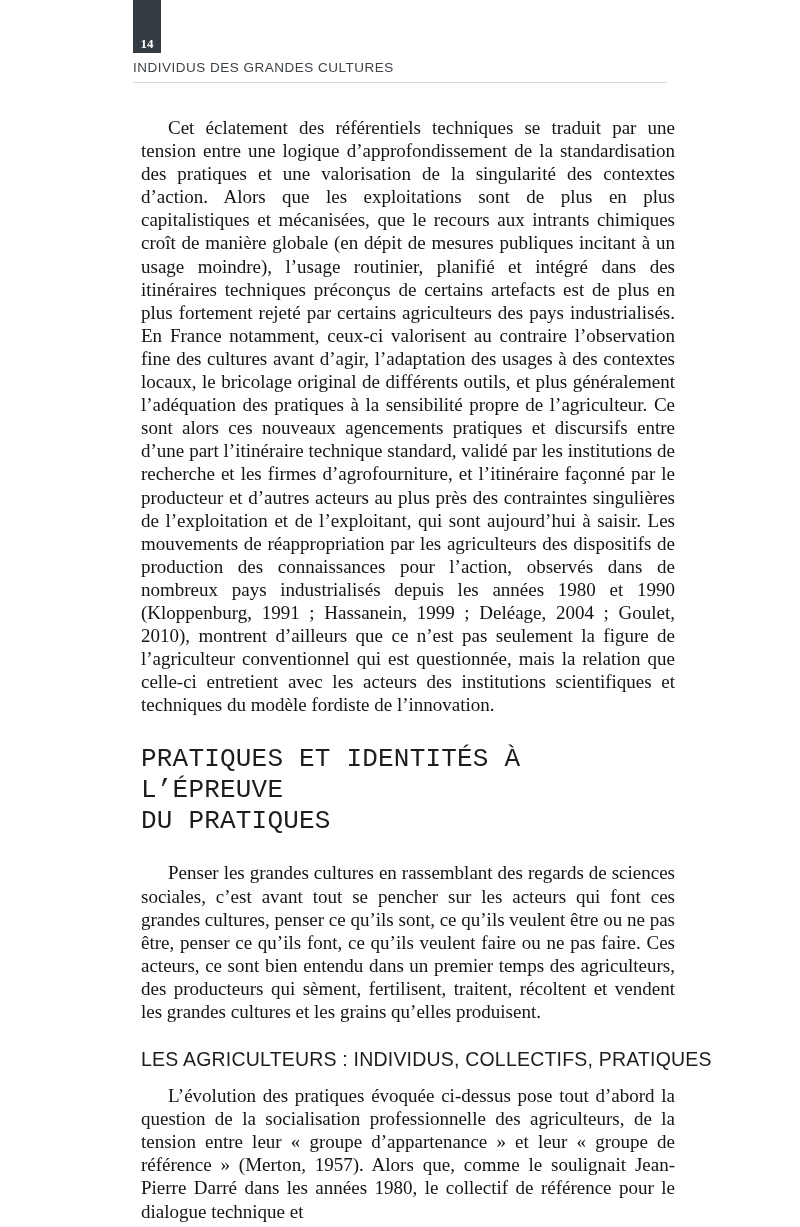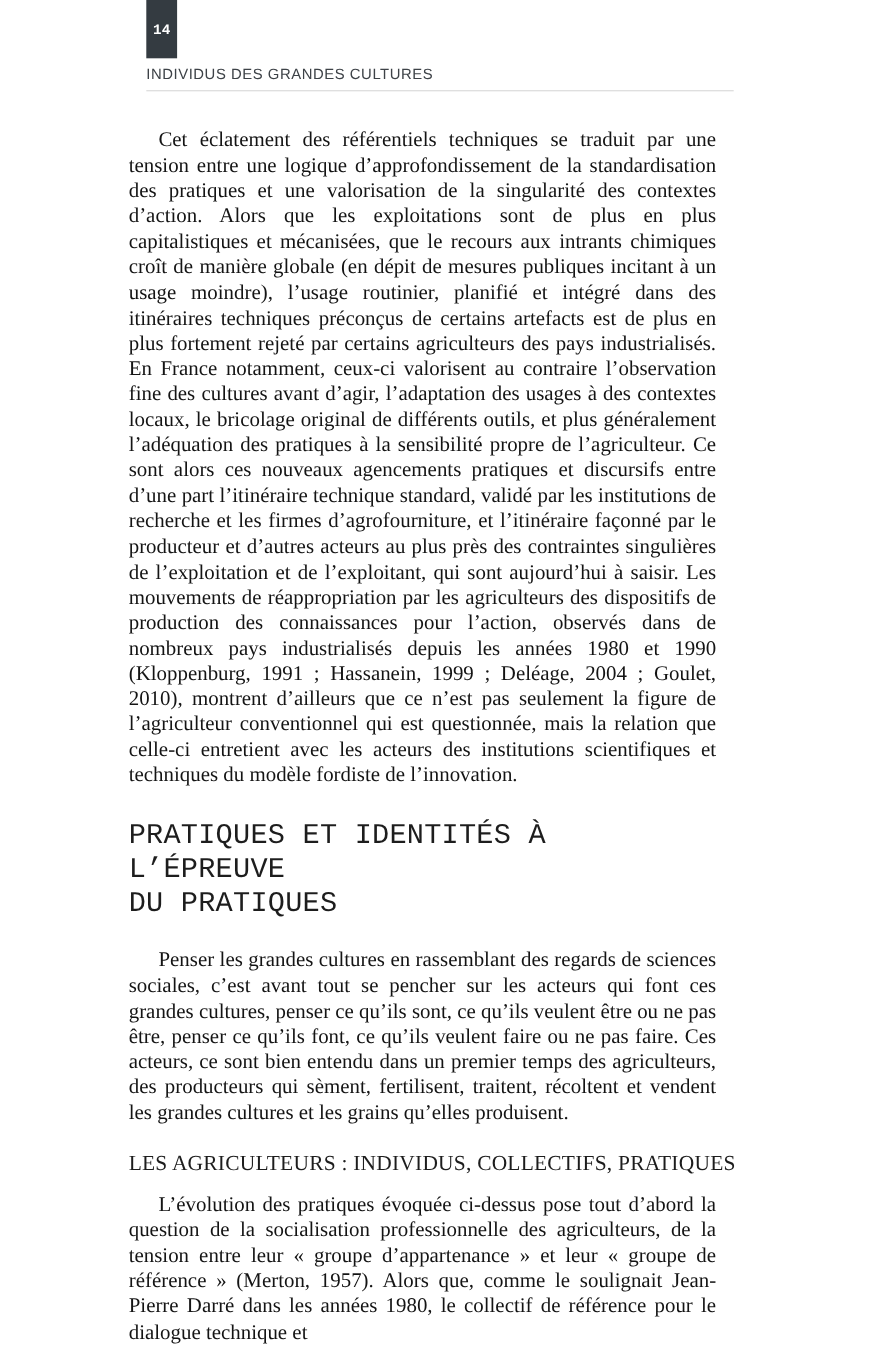--- a/index.html
+++ b/index.html
@@ -21,22 +21,22 @@
     left: 133px;
     top: 0;
     width: 28px;
     height: 53px;
     background: var(--page-number-box-bg, #343b41);
     color: var(--page-number-text, #ffffff);
     display: flex;
     align-items: flex-end;
     justify-content: center;
     box-sizing: border-box;
-    padding-bottom: 18px;
-    font-family: Liberation Mono, monospace;
+    padding-bottom: 1px;
+    font-family: Liberation Serif, serif;
     font-weight: bold;
     font-size: 13px;
   }
   .running-head {
     position: absolute;
     left: 133px;
     top: 60px;
     font-family: "Liberation Sans", sans-serif;
     font-size: 13.5px;
     letter-spacing: 0.5px;
@@ -47,21 +47,21 @@
     position: absolute;
     left: 133px;
     top: 82px;
     width: 534px;
     height: 1px;
     background: var(--rule, #d8d8d8);
   }
   
   .page-body {
     position: absolute;
-    left: 117px;
+    left: 141px;
     top: 116px;
     width: 534px;
   }
   .body-par {
     margin: 0;
     font-size: 19px;
     line-height: 23.1px;
     text-align: justify;
     text-indent: 27px;
     color: var(--body-text, #141414);
@@ -71,21 +71,21 @@
     margin: 28px 0 24px 0;
     font-family: Liberation Mono, monospace;
     font-weight: 300;
     font-size: 26px;
     line-height: 31px;
     letter-spacing: 0.2px;
     color: var(--heading-text, #1d1d1d);
   }
   .subsection-heading {
     margin: 24px 0 13px 0;
-    font-family: Liberation Serif, serif;
+    font-family: Liberation Sans, sans-serif;
     font-weight: 300;
     font-size: 19.5px;
     line-height: 24px;
     letter-spacing: 0.2px;
     color: var(--heading-text, #1d1d1d);
     white-space: nowrap;
   }
 </style>
 </head>
 <body>

